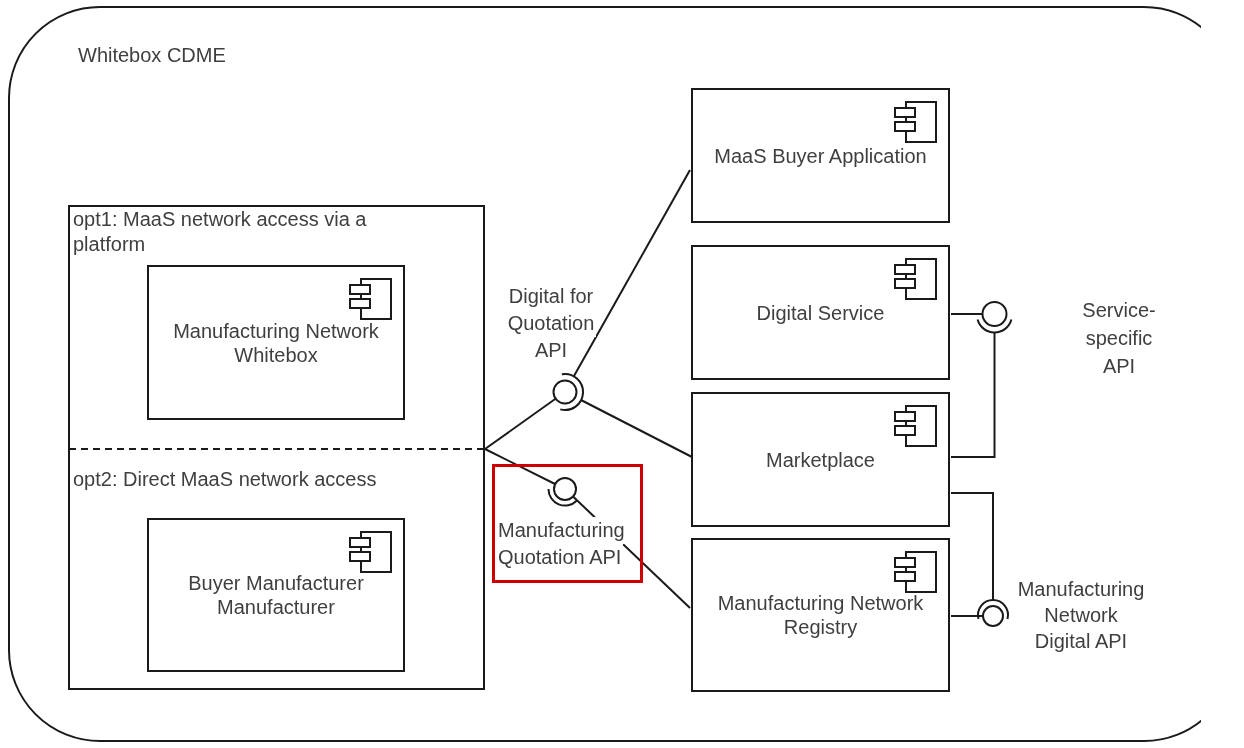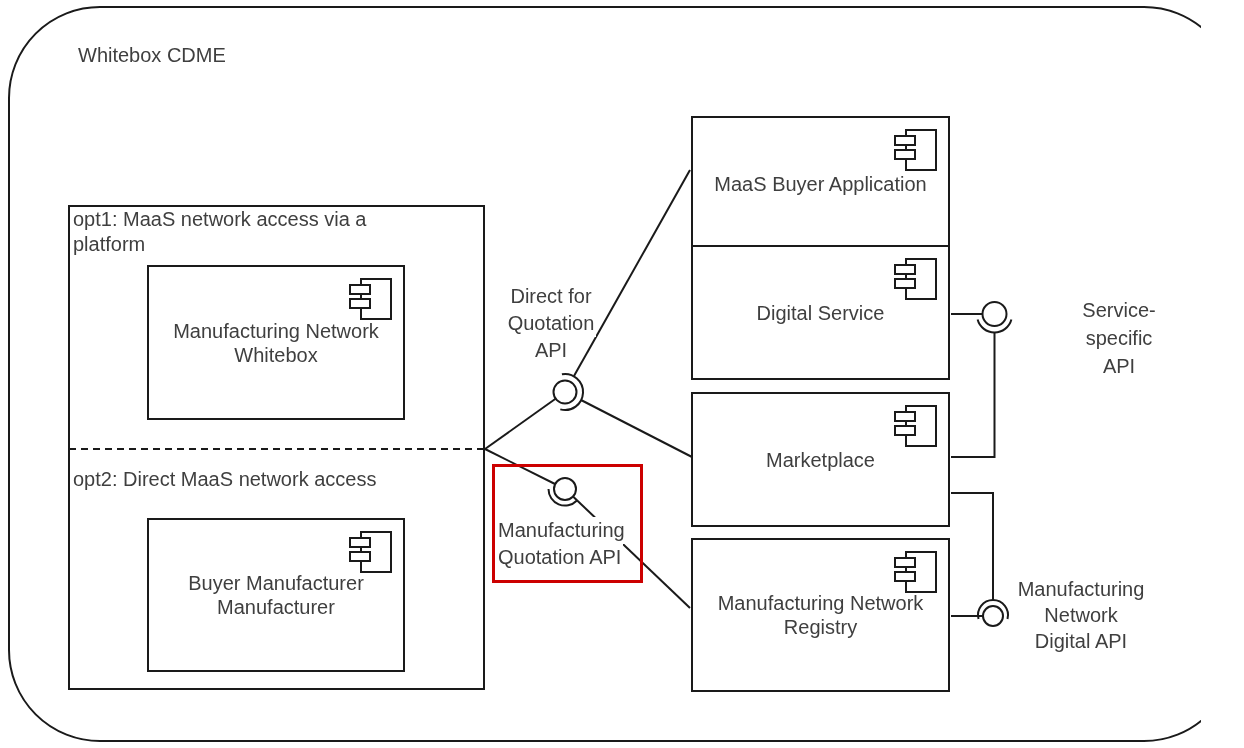--- a/index.html
+++ b/index.html
@@ -21,21 +21,21 @@
   .opt2-label{left:73px;top:467px;}
   .component{
     position:absolute;border:2px solid #1a1a1a;box-sizing:border-box;background:#fff;
     display:flex;align-items:center;justify-content:center;
   }
   .comp-label{font-size:20px;line-height:24px;text-align:center;}
   .comp-label span{display:block;}
   .comp-icon{position:absolute;right:10px;top:11px;}
   .c-platform{left:147px;top:265px;width:258px;height:155px;}
   .c-manufacturer{left:147px;top:518px;width:258px;height:154px;}
-  .c-buyer{left:691px;top:116px;width:259px;height:135px;}
+  .c-buyer{left:691px;top:88px;width:259px;height:135px;}
   .c-digital{left:691px;top:245px;width:259px;height:135px;}
   .c-marketplace{left:691px;top:392px;width:259px;height:135px;}
   .c-registry{left:691px;top:538px;width:259px;height:154px;}
   .wires{position:absolute;left:0;top:0;pointer-events:none;}
   .iface-label{
     position:absolute;font-size:20px;line-height:27px;display:flex;
     flex-direction:column;align-items:center;
   }
   .iface-label span{background:#fff;padding:0 2px;white-space:nowrap;}
   .lbl-rfq{left:490px;top:283px;width:122px;}
@@ -150,21 +150,21 @@
       <circle cx="994.5" cy="314" r="12" fill="#fff"></circle>
 
       <path d="M951,616 L983,616"></path>
       <path d="M993,600 L993,493 L951,493"></path>
       <path d="M978.5,618.9 A15,15 0 1 1 1007.5,618.9"></path>
       <circle cx="993" cy="616" r="10" fill="#fff"></circle>
     </g>
   </svg>
 
   <div class="iface-label lbl-rfq">
-    <span>Direct for</span>
+    <span>Digital for</span>
     <span>Quotation</span>
     <span>API</span>
   </div>
 
   <div class="iface-label lbl-capability">
     <span>Manufacturing</span>
     <span>Quotation API</span>
   </div>
 
   <div class="iface-label lbl-service">

